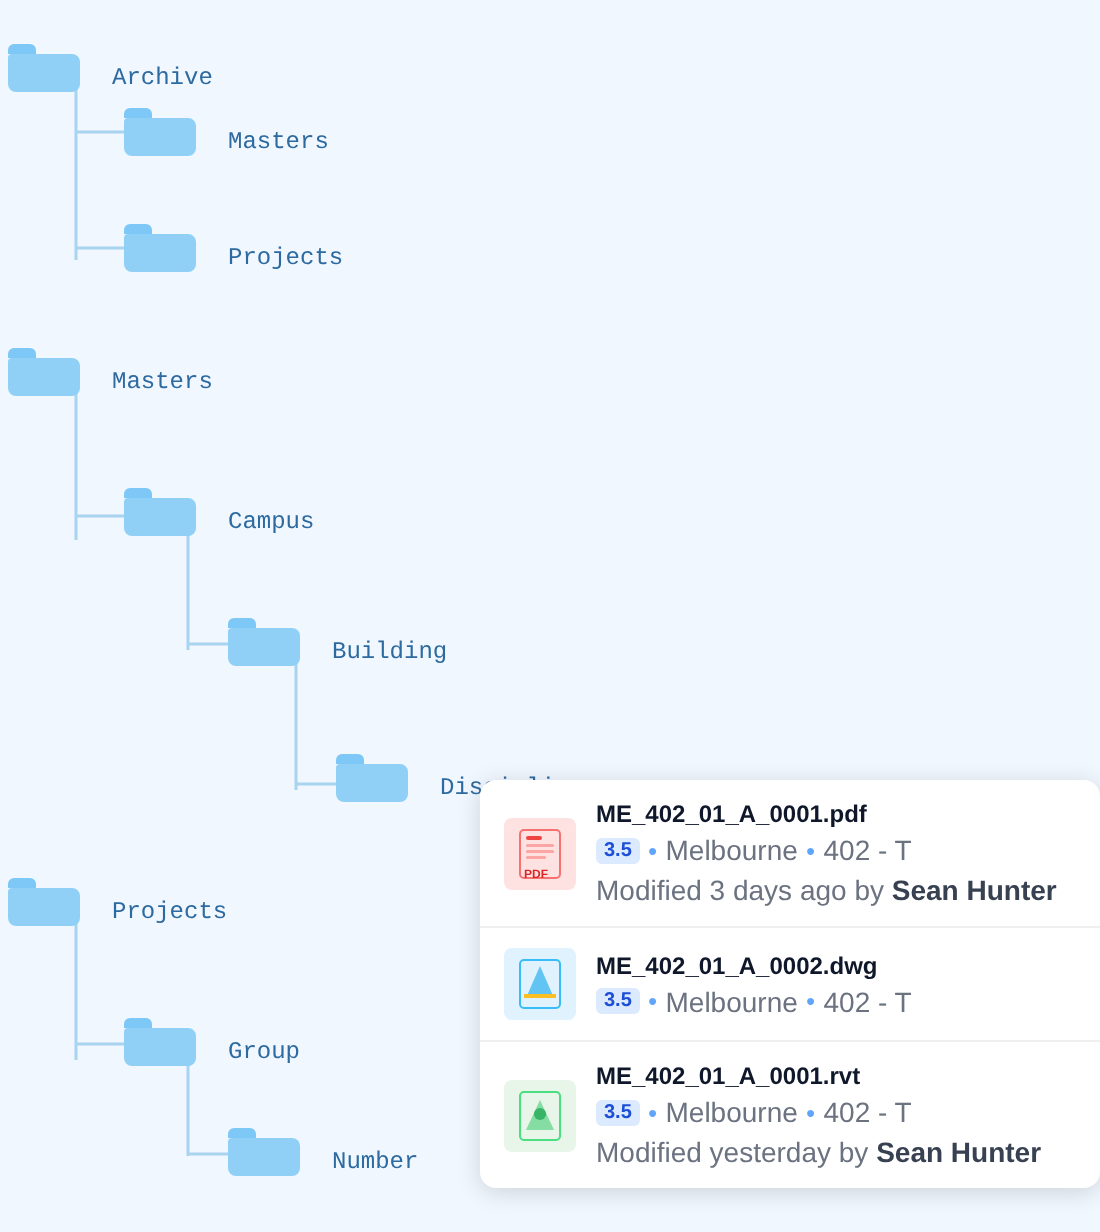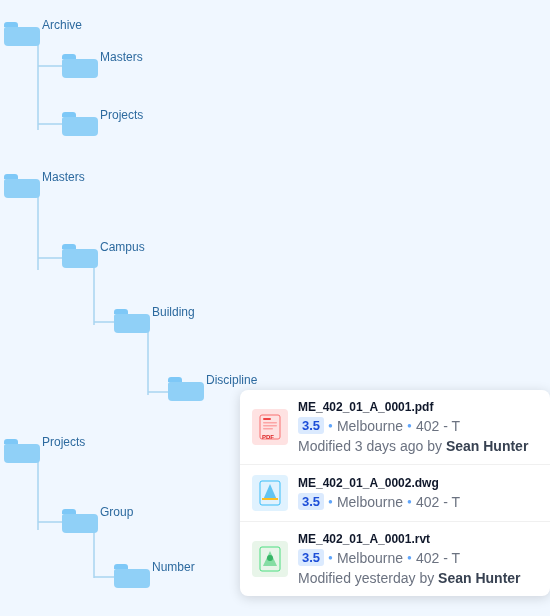--- a/index.html
+++ b/index.html
@@ -24,22 +24,23 @@
       top: 0; left: 0;
       width: 550px;
       height: 616px;
       pointer-events: none;
     }
 
     
     .folder-node {
       position: absolute;
       display: flex;
-      align-items: flex-start;
-      gap: 2px;
+      align-items: flex-end;
+      gap: 16px;
+      font-family: Liberation Mono, monospace;
     }
 
     .folder-icon {
       width: 36px;
       height: 28px;
       position: relative;
       flex-shrink: 0;
     }
 
     .folder-icon::before {
@@ -130,21 +131,21 @@
     }
 
     .file-meta {
       display: flex;
       align-items: center;
       gap: 4px;
       flex-wrap: wrap;
     }
 
     .badge {
-      font-size: 13px;
+      font-size: 10px;
       padding: 1px 4px;
       border-radius: 3px;
       font-weight: 600;
     }
 
     .badge-blue {
       background: #dbeafe;
       color: #1d4ed8;
     }
 

